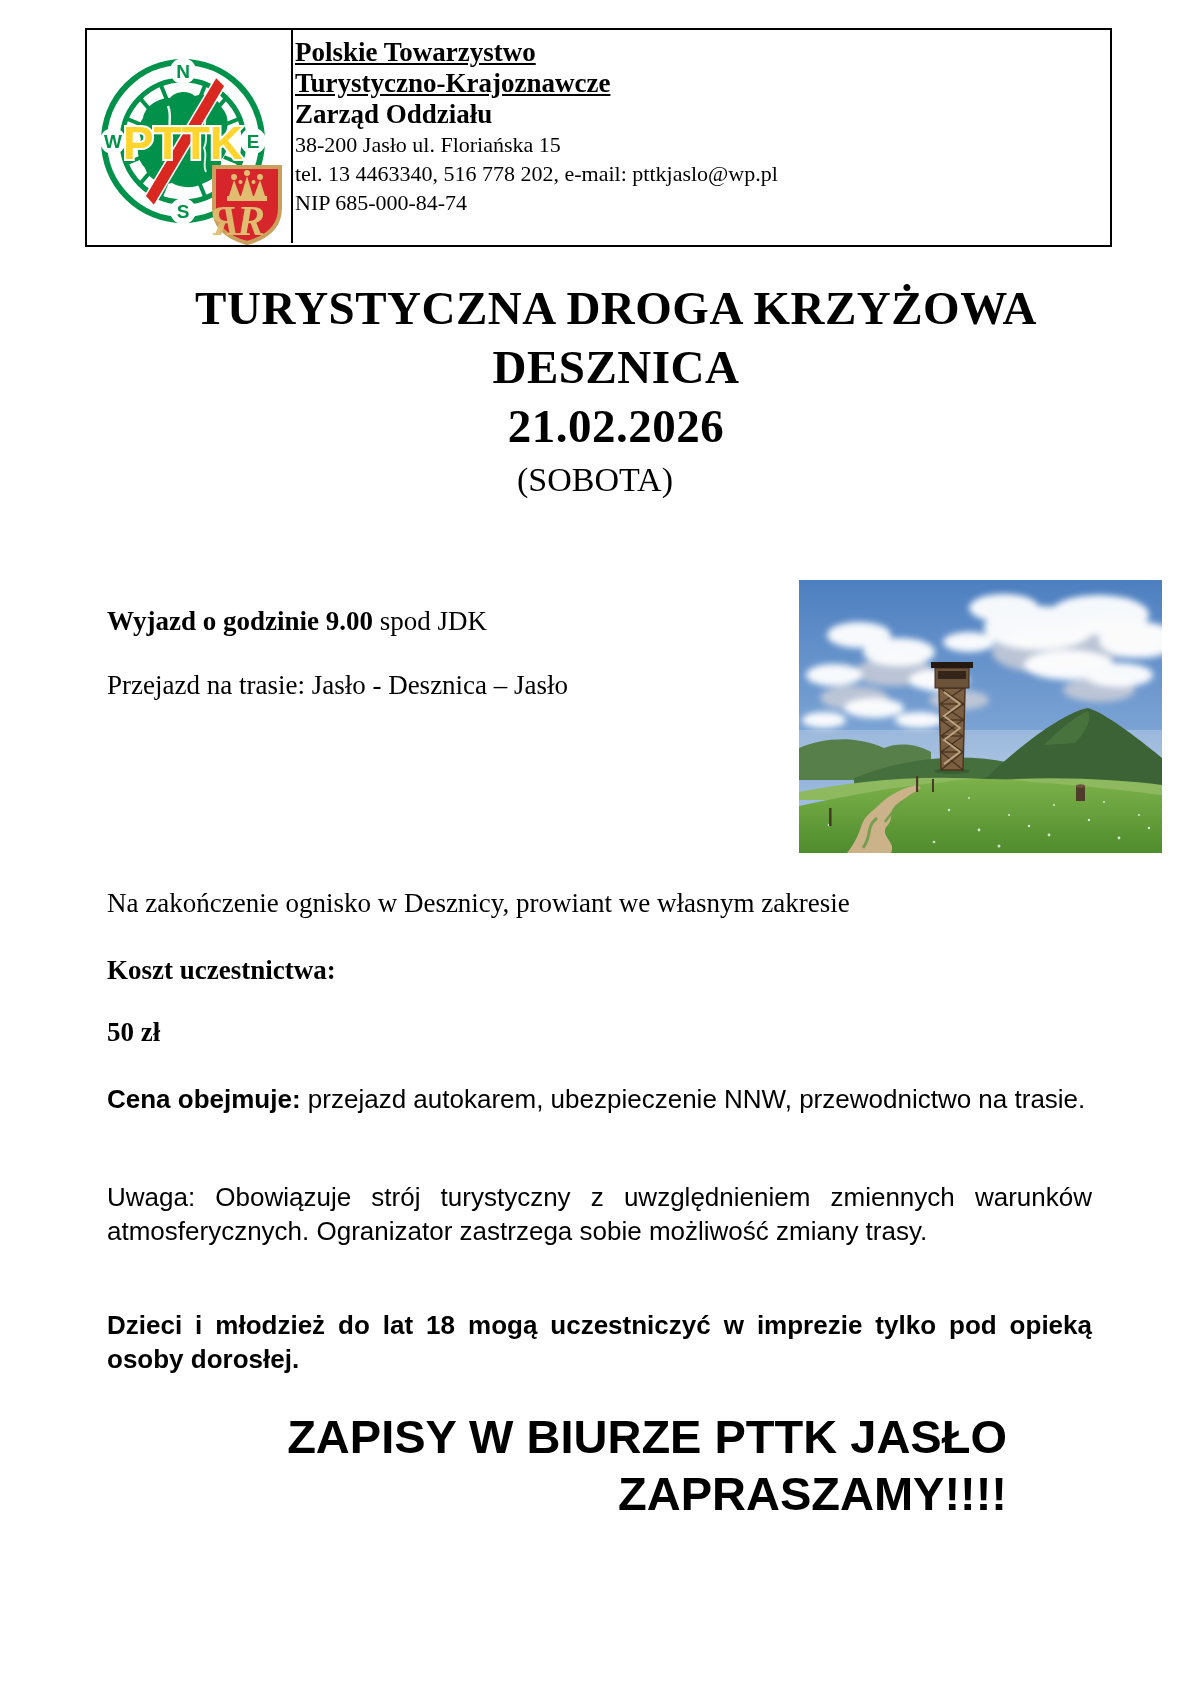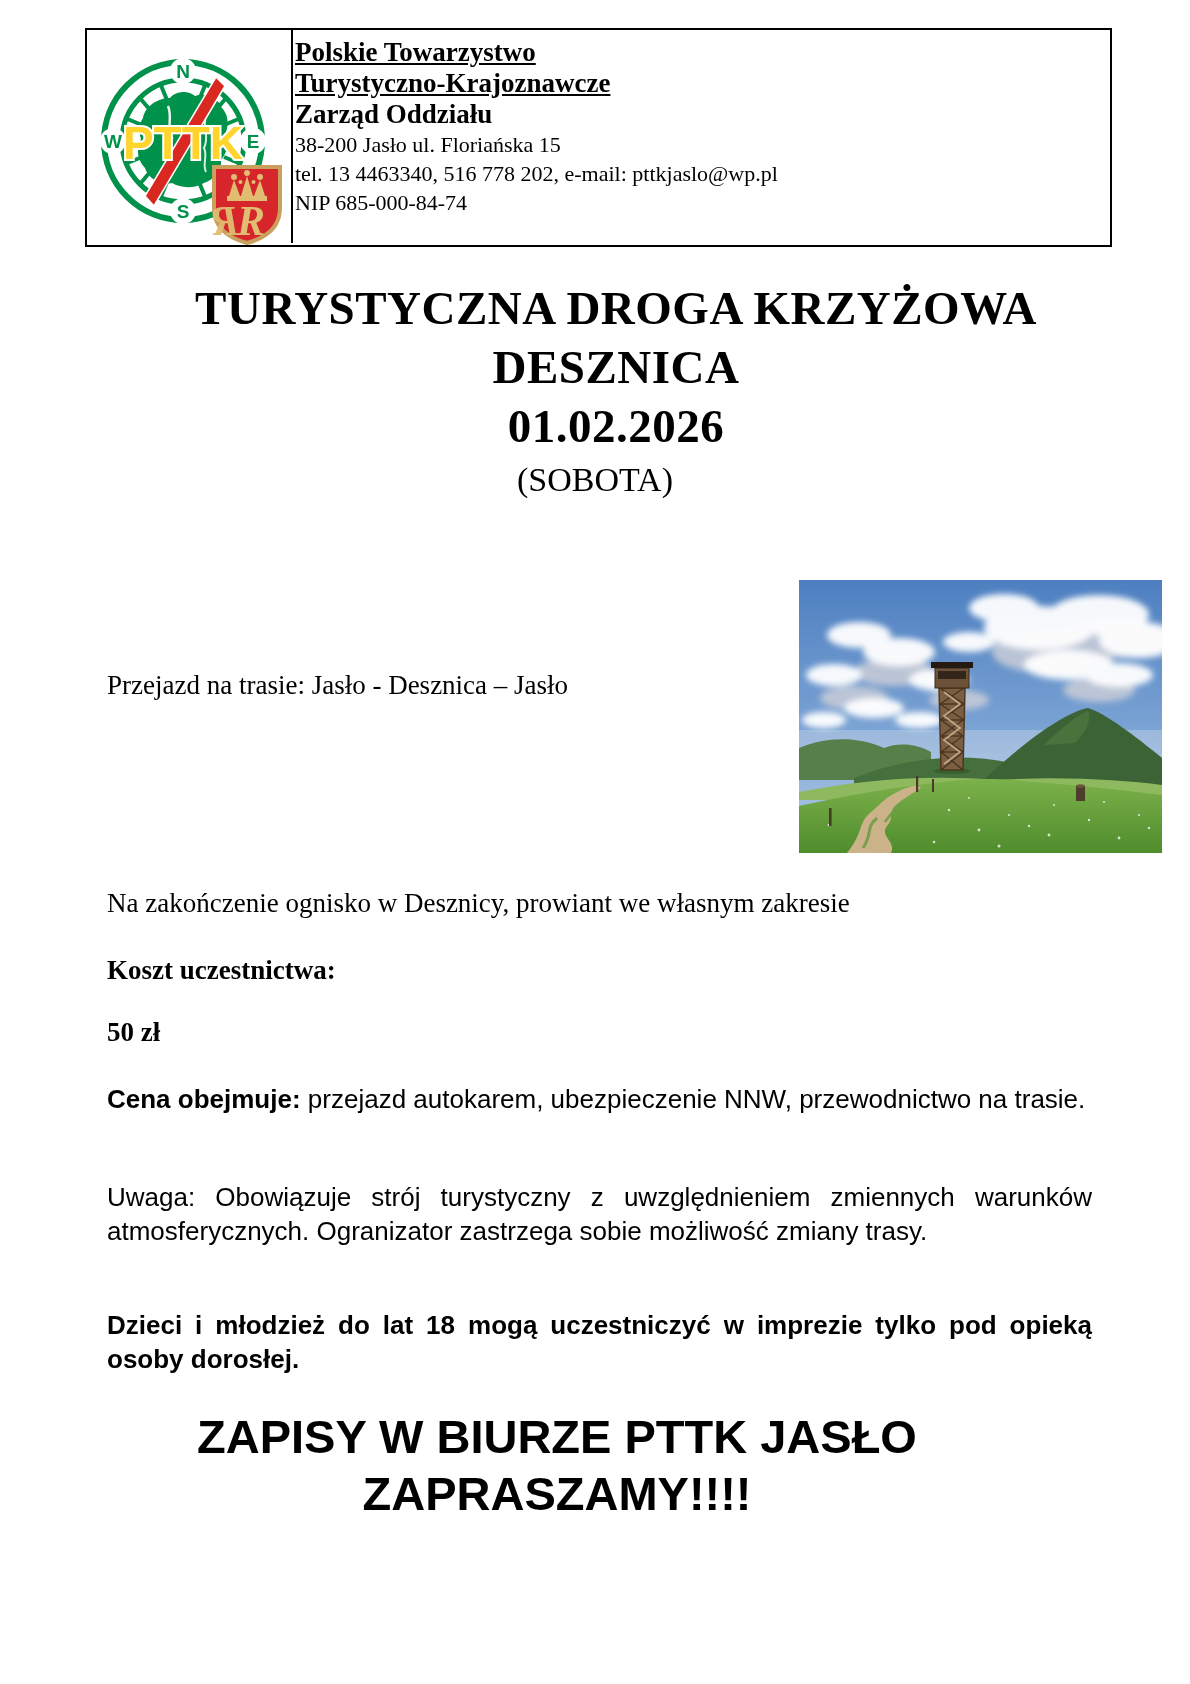--- a/index.html
+++ b/index.html
@@ -28,21 +28,21 @@
   .p2{top:669px;}
   .p3{top:733px;width:642px;text-align:justify;}
   .p4{top:887px;}
   .p5{top:954px;font-weight:bold;}
   .p6{top:1016px;font-weight:bold;}
   .sans{font-family:"Liberation Sans","DejaVu Sans",sans-serif;font-size:26px;line-height:34px;}
   .p7{top:1082px;width:985px;text-align:justify;}
   .p8{top:1180px;width:985px;text-align:justify;font-weight:normal;}
   .p9{top:1308px;width:985px;text-align:justify;font-weight:bold;}
 
-  .cta{position:absolute;left:107px;top:1408px;width:900px;text-align:center;
+  .cta{position:absolute;left:107px;top:1408px;width:900px;text-align:right;
        font-family:"Liberation Sans","DejaVu Sans",sans-serif;font-weight:bold;
        font-size:47px;line-height:57px;}
 
   .photo{position:absolute;left:799px;top:580px;width:363px;height:273px;}
 </style>
 </head>
 <body>
 
 <div class="page">
 
@@ -107,21 +107,21 @@
     <div class="org u">Turystyczno-Krajoznawcze</div>
     <div class="org">Zarząd Oddziału</div>
     <div class="addr">38-200 Jasło ul. Floriańska 15</div>
     <div class="addr">tel. 13 4463340, 516 778 202, e-mail: pttkjaslo@wp.pl</div>
     <div class="addr">NIP 685-000-84-74</div>
   </div>
 
   <div class="title-block">
     <div class="title-line">TURYSTYCZNA DROGA KRZYŻOWA</div>
     <div class="title-line">DESZNICA</div>
-    <div class="title-line">01.02.2026</div>
+    <div class="title-line">21.02.2026</div>
     <div class="title-day">(SOBOTA)</div>
   </div>
 
   <svg class="photo" viewBox="0 0 363 273" preserveAspectRatio="none">
     <defs>
       <linearGradient id="skyGrad" x1="0" y1="0" x2="0" y2="1">
         <stop offset="0" stop-color="#4d7fc0"></stop>
         <stop offset="0.55" stop-color="#7ba3d4"></stop>
         <stop offset="1" stop-color="#b9cfe6"></stop>
       </linearGradient>
@@ -222,20 +222,21 @@
       <rect x="117" y="196" width="2.2" height="16"></rect>
       <rect x="133" y="199" width="2" height="13"></rect>
       <rect x="30" y="228" width="2.6" height="18"></rect>
     </g>
     <g>
       <rect x="277" y="206" width="9" height="15" fill="#4e3c2a"></rect>
       <ellipse cx="281.5" cy="206" rx="4.5" ry="1.8" fill="#6b563d"></ellipse>
     </g>
   </svg>
 
+  <p class="bp p1"><b>Wyjazd o godzinie 9.00</b><span> spod JDK</span></p>
 
   <p class="bp p2">Przejazd na trasie: Jasło - Desznica – Jasło</p>
 
 
   <p class="bp p4">Na zakończenie ognisko w Desznicy, prowiant we własnym zakresie</p>
 
   <p class="bp p5">Koszt uczestnictwa:</p>
 
   <p class="bp p6">50 zł</p>
 

